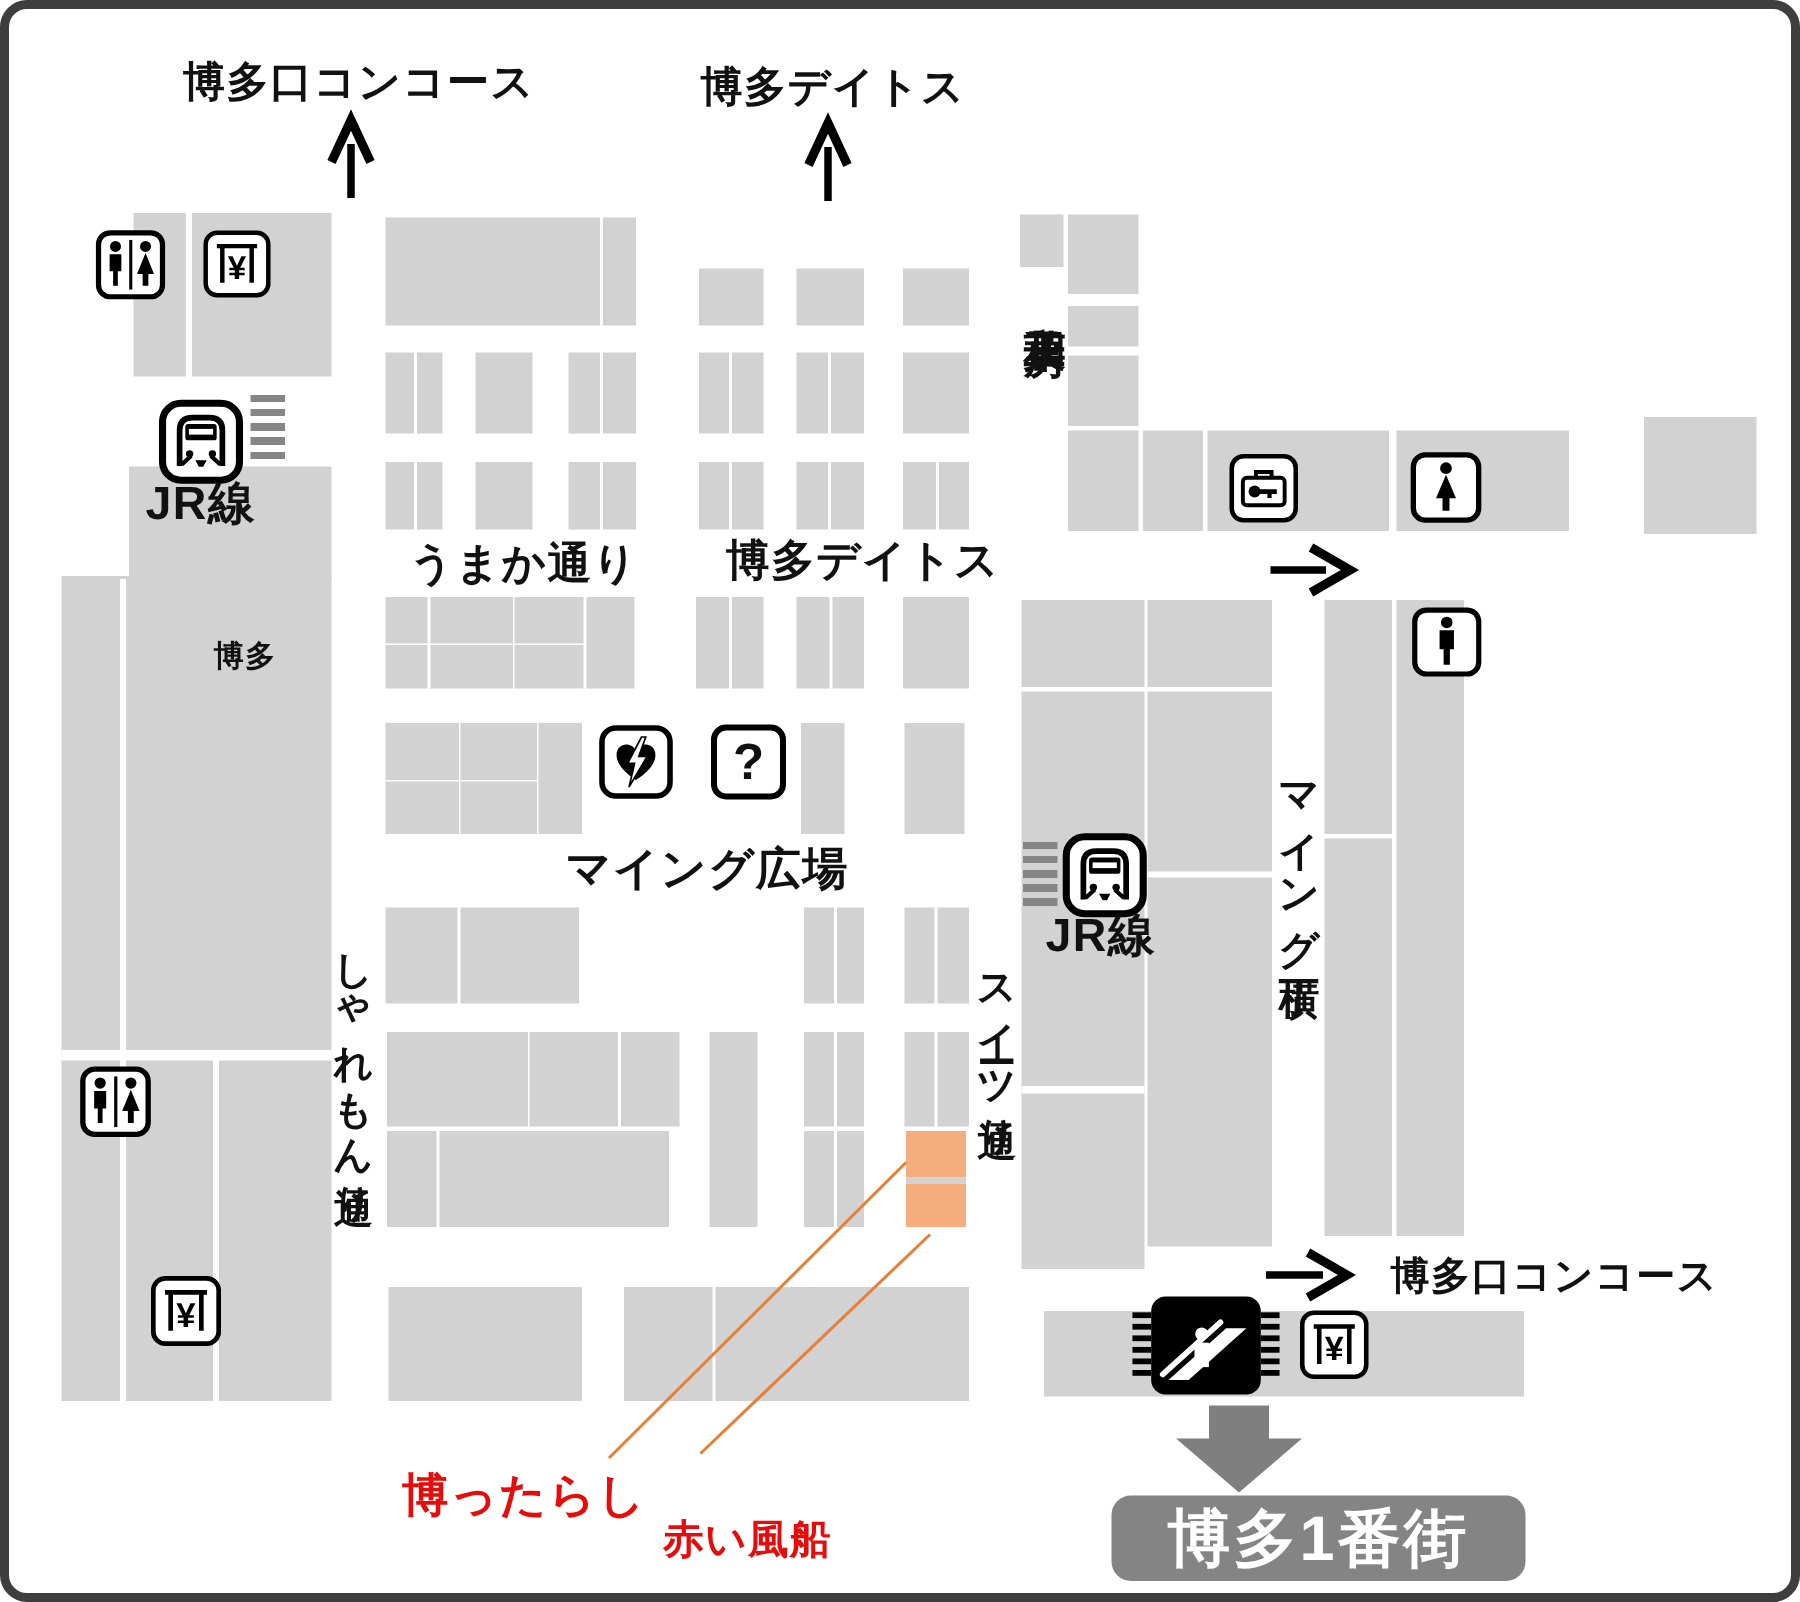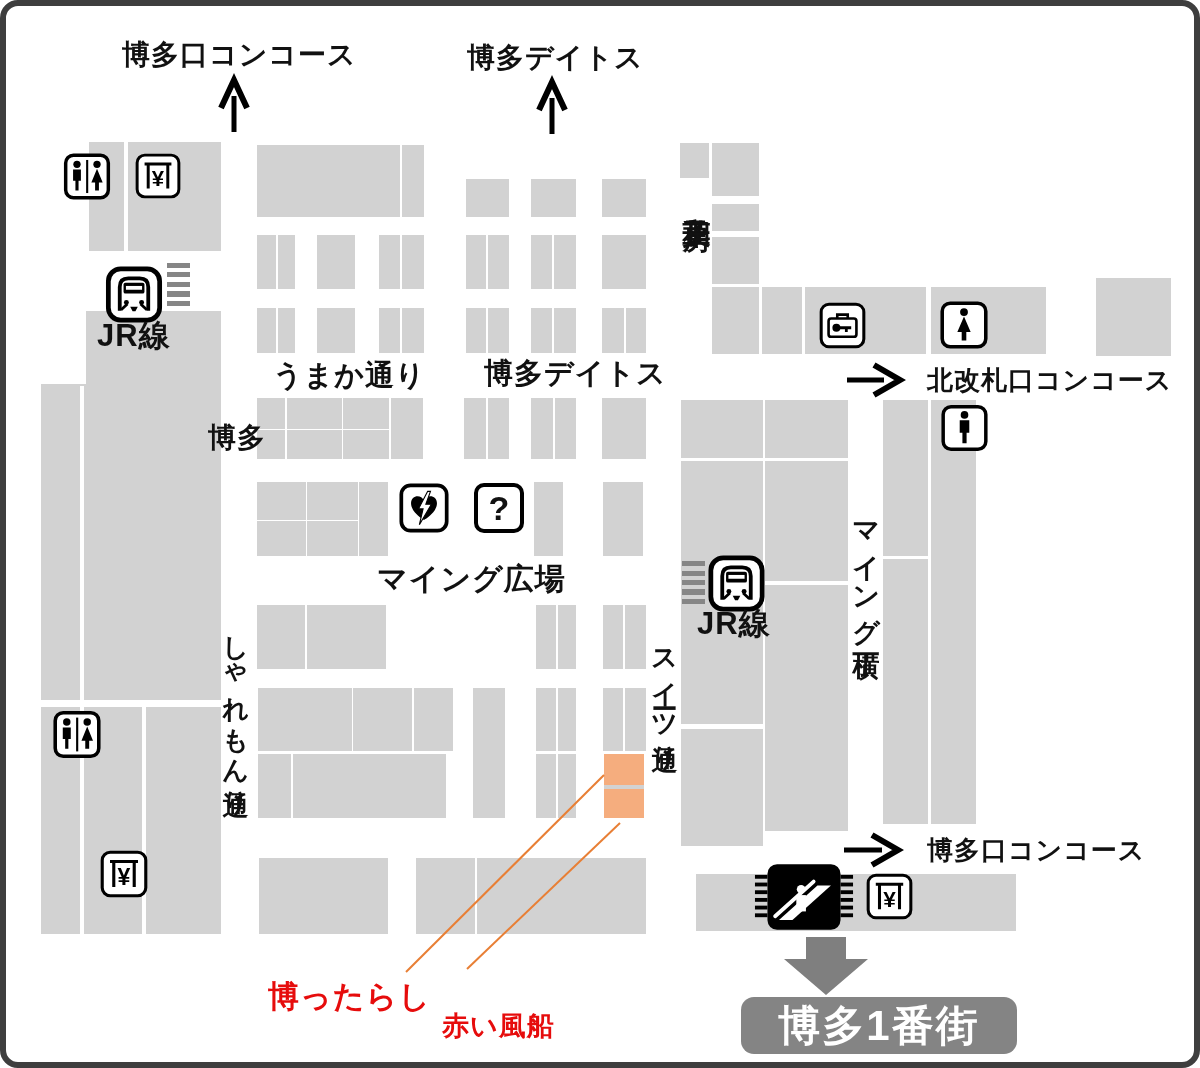--- a/index.html
+++ b/index.html
@@ -26,21 +26,21 @@
 
   #lbl-horoyoi{left:116px;top:30px;font-size:28px;}
   #lbl-deitos{left:461px;top:33px;font-size:28px;}
   #lbl-wagashi-kobo{left:671px;top:190px;font-size:28px;height:160px;}
   #ic-train-left{left:99px;top:260px;width:58px;height:57px;}
   #ic-stairs-left{left:161px;top:257px;width:23px;height:45px;}
   #lbl-jr-left{left:91px;top:309px;font-size:31px;}
   #lbl-umaka{left:267px;top:350px;font-size:29px;}
   #lbl-wagashi-dori{left:478px;top:348px;font-size:29px;}
   #lbl-kita{left:921px;top:357px;font-size:26px;font-weight:600;}
-  #lbl-stationfood{left:55px;top:419px;width:205px;text-align:right;font-size:28px;font-weight:600;line-height:26.5px;}
+  #lbl-stationfood{left:55px;top:419px;width:205px;text-align:center;font-size:20px;font-weight:600;line-height:26.5px;}
   #ic-locker{left:813px;top:296px;width:47px;height:47px;}
   #ic-wc-f{left:934px;top:295px;width:48px;height:48px;}
   #ic-wc-m{left:935px;top:397px;width:47px;height:50px;}
   #ic-aed{left:393px;top:477px;width:50px;height:50px;}
   #ic-question{left:468px;top:477px;width:50px;height:50px;box-sizing:border-box;border:4px solid #000;border-radius:10px;background:#fff;display:flex;align-items:center;justify-content:center;font-size:34px;font-weight:900;z-index:3;position:absolute;}
   #lbl-ming-hiroba{left:371px;top:553px;font-size:30px;}
   #ic-stairs-mid{left:676px;top:555px;width:23px;height:44px;}
   #ic-train-mid{left:702px;top:549px;width:57px;height:57px;}
   #lbl-jr-mid{left:691px;top:597px;font-size:31px;}
   #lbl-ming-yokocho{left:842px;top:498px;font-size:27px;height:195px;}
@@ -183,21 +183,20 @@
     <line x1="614" y1="817" x2="461" y2="963" style="stroke:var(--orange-line)" stroke-width="2"></line>
     <polygon points="800,931 840,931 840,953 862,953 820,989 778,953 800,953" style="fill:var(--arrow-gray)"></polygon>
   </svg>
 
   <div class="lbl" id="lbl-horoyoi">博多口コンコース</div>
   <div class="lbl" id="lbl-deitos">博多デイトス</div>
   <div class="lbl vtext" id="lbl-wagashi-kobo">和菓子工房</div>
   <div class="lbl" id="lbl-jr-left">JR線</div>
   <div class="lbl" id="lbl-umaka">うまか通り</div>
   <div class="lbl" id="lbl-wagashi-dori">博多デイトス</div>
-  <div class="lbl" id="lbl-kita">北改札口コンコース</div>
   <div class="lbl" id="lbl-stationfood">
     <span style="display:block">博多</span>
   </div>
   <div class="lbl" id="lbl-ming-hiroba">マイング広場</div>
   <div class="lbl" id="lbl-jr-mid">JR線</div>
   <div class="lbl vtext" id="lbl-ming-yokocho">マイング横丁</div>
   <div class="lbl vtext" id="lbl-sharemon">しゃれもん通り</div>
   <div class="lbl vtext" id="lbl-sweets">スイーツ通り</div>
   <div class="lbl" id="lbl-hakataguchi">博多口コンコース</div>
   <div class="lbl red" id="lbl-hakattarashi">博ったらし</div>

